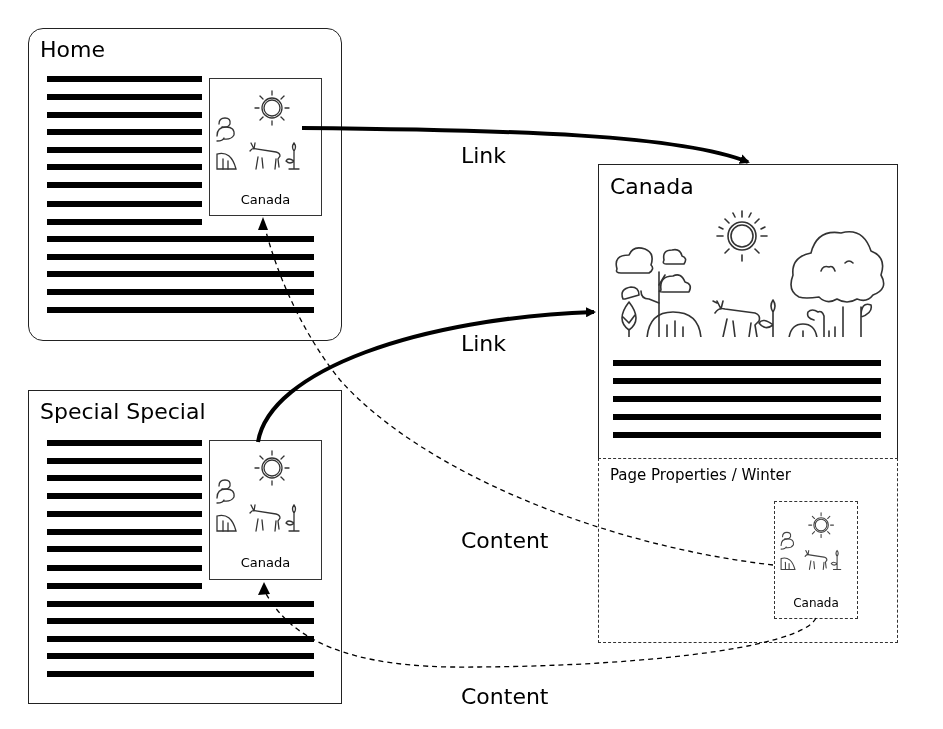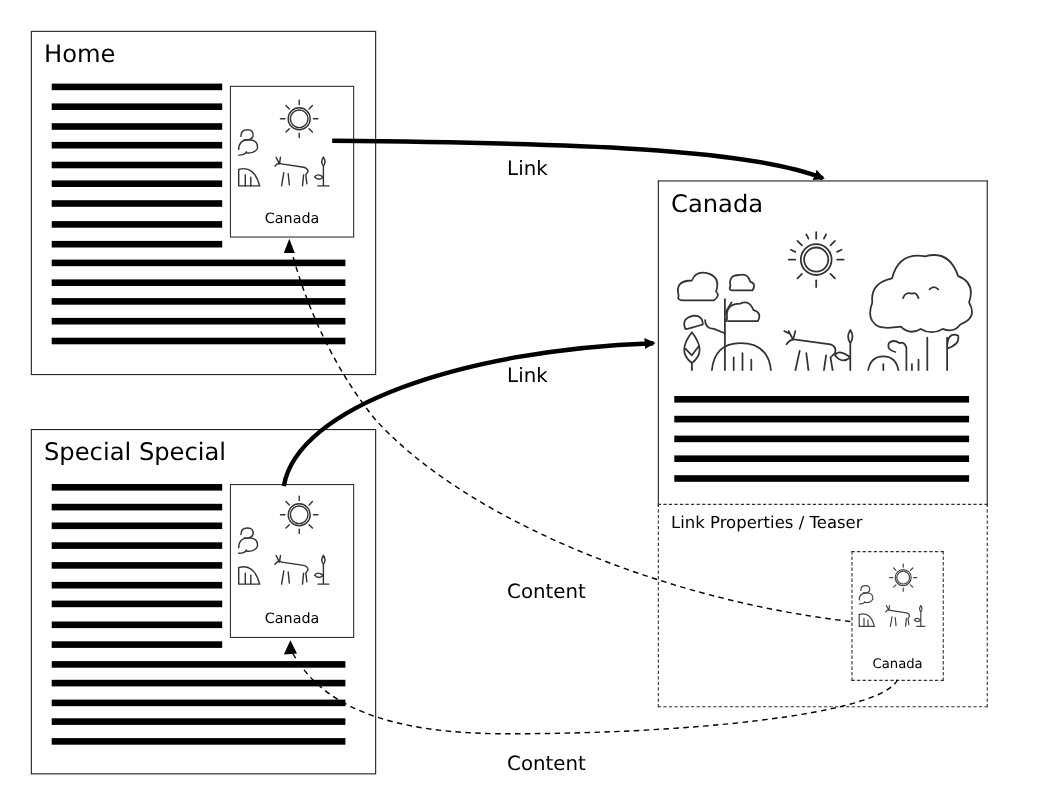--- a/index.html
+++ b/index.html
@@ -3,30 +3,30 @@
 <meta charset="utf-8">
 <style>
   html, body { margin: 0; padding: 0; background: #ffffff; }
   body { width: 943px; height: 729px; position: relative; overflow: hidden;
          font-family: "DejaVu Sans", "Liberation Sans", sans-serif; color: #000; }
   .page { position: absolute; border: 1.5px solid #222; background: #fff; box-sizing: border-box; }
   .page-title { position: absolute; font-size: 22px; color: #000; white-space: nowrap; }
   .bar { position: absolute; height: 6px; background: #000; }
   .teaser { position: absolute; border: 1.5px solid #333; background: #fff; box-sizing: border-box; }
   .teaser-label { position: absolute; left: 0; right: 0; text-align: center; font-size: 13px; }
-  .conn-label { position: absolute; font-size: 18px; white-space: nowrap; }
+  .conn-label { position: absolute; font-size: 22px; white-space: nowrap; }
   .dashed-box { position: absolute; border: 1.5px dashed #333; box-sizing: border-box; }
   .props-label { position: absolute; font-size: 15px; white-space: nowrap; }
   svg.overlay { position: absolute; left: 0; top: 0; pointer-events: none; }
   .icon-layer { position: absolute; }
 </style>
 </head>
 <body>
 
-<div class="page" style="left:28px; top:28px; width:314px; height:313px;">
+<div class="page" style="left:28px; top:28px; width:314px; height:313px;border-radius:15px;">
   <div class="page-title" style="left:11px; top:8px;">Home</div>
   <div>
     <div class="bar" style="left:18px; top:47px; width:155px;"></div>
     <div class="bar" style="left:18px; top:65px; width:155px;"></div>
     <div class="bar" style="left:18px; top:83px; width:155px;"></div>
     <div class="bar" style="left:18px; top:100px; width:155px;"></div>
     <div class="bar" style="left:18px; top:118px; width:155px;"></div>
     <div class="bar" style="left:18px; top:135px; width:155px;"></div>
     <div class="bar" style="left:18px; top:153px; width:155px;"></div>
     <div class="bar" style="left:18px; top:172px; width:155px;"></div>
@@ -179,21 +179,21 @@
   <div>
     <div class="bar" style="left:14px; top:195px; width:268px;"></div>
     <div class="bar" style="left:14px; top:213px; width:268px;"></div>
     <div class="bar" style="left:14px; top:231px; width:268px;"></div>
     <div class="bar" style="left:14px; top:249px; width:268px;"></div>
     <div class="bar" style="left:14px; top:267px; width:268px;"></div>
   </div>
 </div>
 
 <div class="dashed-box" style="left:598px; top:458px; width:300px; height:185px; border-top:1.5px dashed #333;">
-  <div class="props-label" style="left:11px; top:7px;">Link Properties / Teaser</div>
+  <div class="props-label" style="left:11px; top:7px;">Page Properties / Winter</div>
   <div class="dashed-box" style="left:175px; top:42px; width:84px; height:118px;">
     <svg class="icon-layer" width="82" height="80" viewBox="0 0 110 110" style="left:0; top:2px;">
       <g fill="none" stroke="#444" stroke-width="1.5" stroke-linecap="round">
         <g>
           <circle cx="62" cy="29" r="10"></circle>
             <circle cx="62" cy="29" r="8"></circle>
           <line x1="62" y1="12" x2="62" y2="16"></line>
             <line x1="62" y1="42" x2="62" y2="46"></line>
           <line x1="45" y1="29" x2="49" y2="29"></line>
             <line x1="75" y1="29" x2="79" y2="29"></line>

